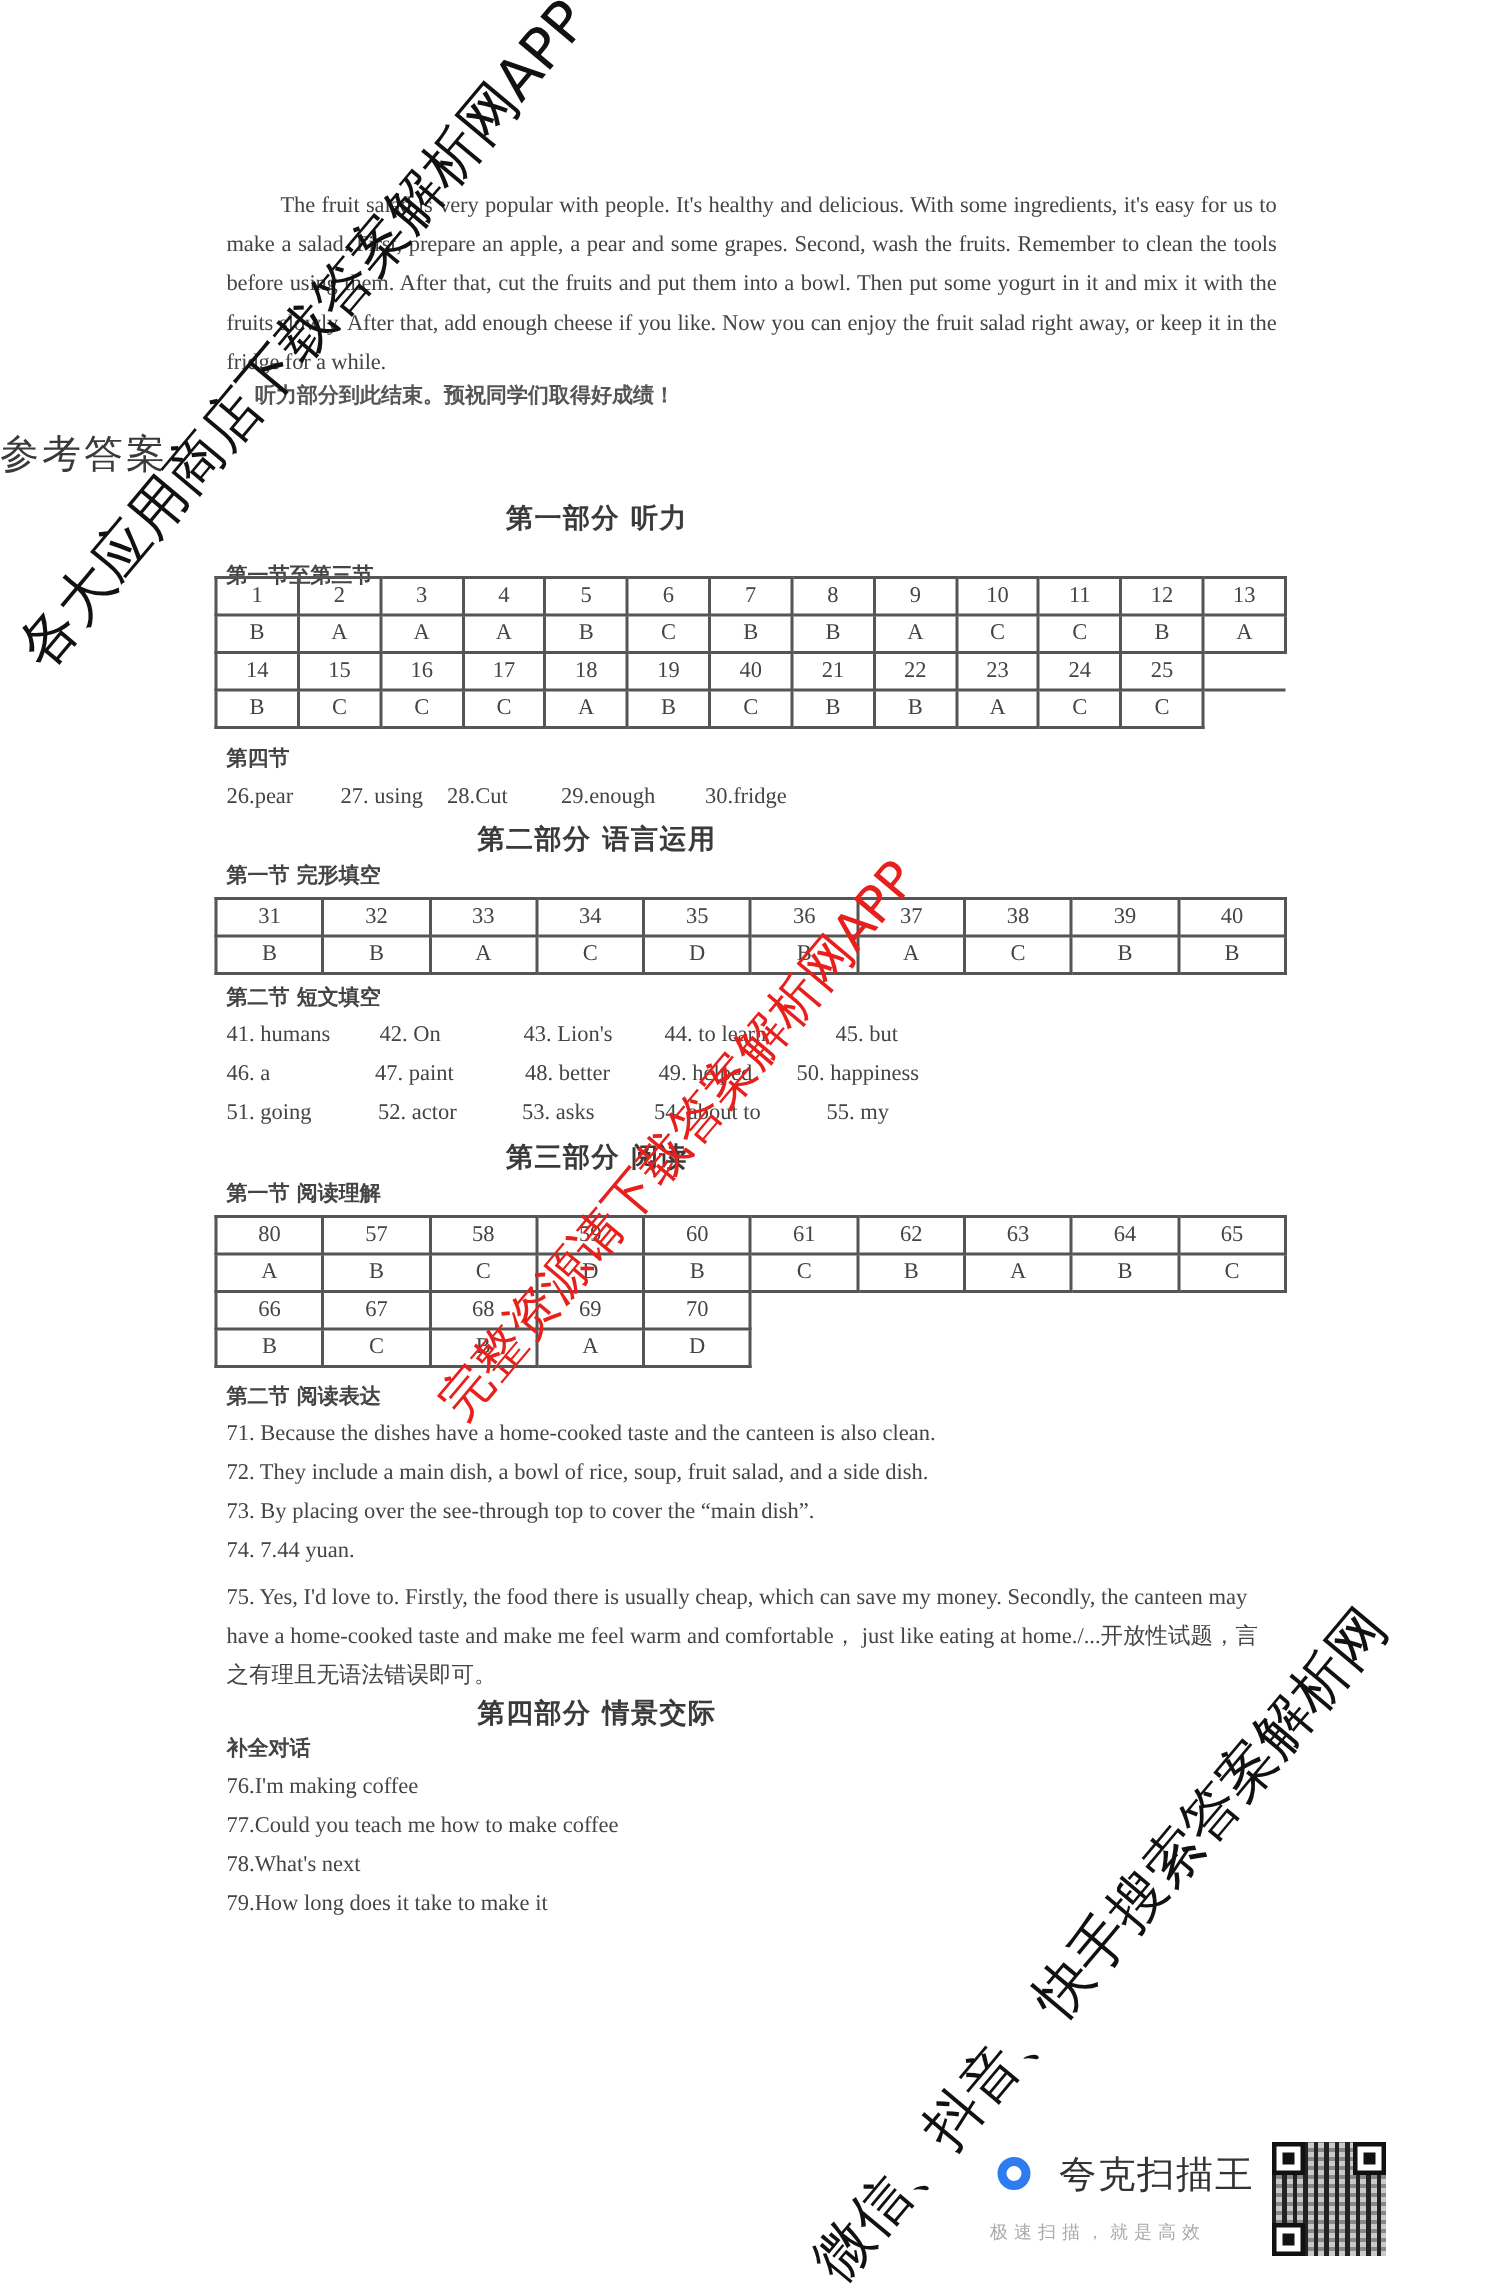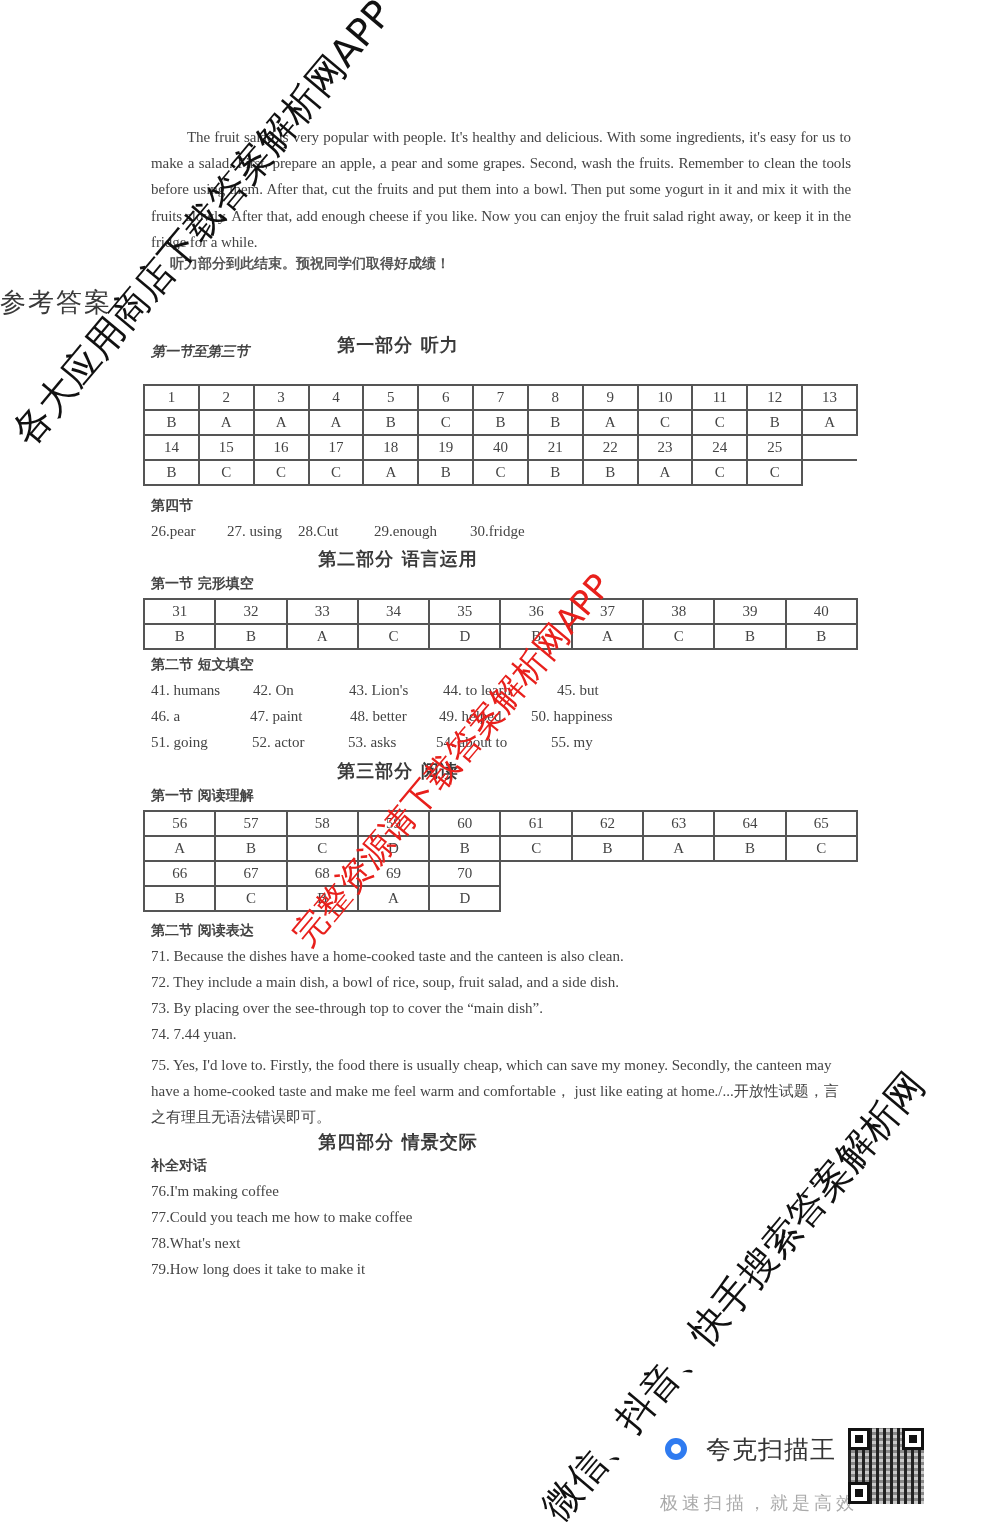--- a/index.html
+++ b/index.html
@@ -70,21 +70,21 @@
     .brand-logo {
       position: absolute; left: 5px; top: 8px; width: 22px; height: 22px; border-radius: 50%;
       border: 6px solid #2f7bf0; box-sizing: border-box;
     }
     .brand-name {
       position: absolute; left: 46px; top: 3px; font-family: "DejaVu Sans", sans-serif;
       font-size: 25px; color: #333; font-weight: normal; letter-spacing: 1px;
     }
     .brand-tag {
       position: absolute; left: 0; top: 50px; font-family: "DejaVu Sans", sans-serif;
-      font-size: 18px; color: #aaa; letter-spacing: 4px; margin-top: 11px;
+      font-size: 12px; color: #aaa; letter-spacing: 4px;
     }
     .qr {
       position: absolute; left: 188px; top: -2px; width: 76px; height: 76px;
       background:
         repeating-linear-gradient(90deg, #222 0 3px, transparent 3px 7px),
         repeating-linear-gradient(0deg, rgba(255,255,255,0.55) 0 3px, transparent 3px 6px);
       background-color: #888;
     }
     .qr .finder {
       position: absolute; width: 16px; height: 16px; border: 3px solid #111; background: #fff;
@@ -97,21 +97,21 @@
 <body>
 
 <div class="page">
 
   <div class="passage">The fruit salad is very popular with people. It's healthy and delicious. With some ingredients, it's easy for us to make a salad. First, prepare an apple, a pear and some grapes. Second, wash the fruits. Remember to clean the tools before using them. After that, cut the fruits and put them into a bowl. Then put some yogurt in it and mix it with the fruits slowly. After that, add enough cheese if you like. Now you can enjoy the fruit salad right away, or keep it in the fridge for a while.</div>
   <div class="passage-end">听力部分到此结束。预祝同学们取得好成绩！</div>
 
   <div class="title-main">参考答案</div>
 
   <div class="part-title" style="top:333px;">第一部分  听力</div>
-  <div class="section-label" style="top:343px;font-style:italic;">第一节至第三节</div>
+  <div class="section-label" style="top:375px;">第一节至第三节</div>
 
   <table class="ans" style="left:143px; top:384px; width:715px;">
     <colgroup>
       <col>
         <col>
         <col>
         <col>
         <col>
         <col>
         <col>
@@ -249,21 +249,21 @@
     <span style="left:285px;">54. about to</span>
     <span style="left:400px;">55. my</span>
   </div>
 
   <div class="part-title" style="top:759px;">第三部分  阅读</div>
   <div class="section-label" style="top:787px;">第一节  阅读理解</div>
 
   <table class="ans" style="left:143px; top:810px; width:715px;">
     <tbody>
         <tr>
-      <td>56</td>
+      <td>80</td>
       <td>57</td>
       <td>58</td>
       <td>59</td>
       <td>60</td>
       <td>61</td>
       <td>62</td>
       <td>63</td>
       <td>64</td>
       <td>65</td>
     </tr>

